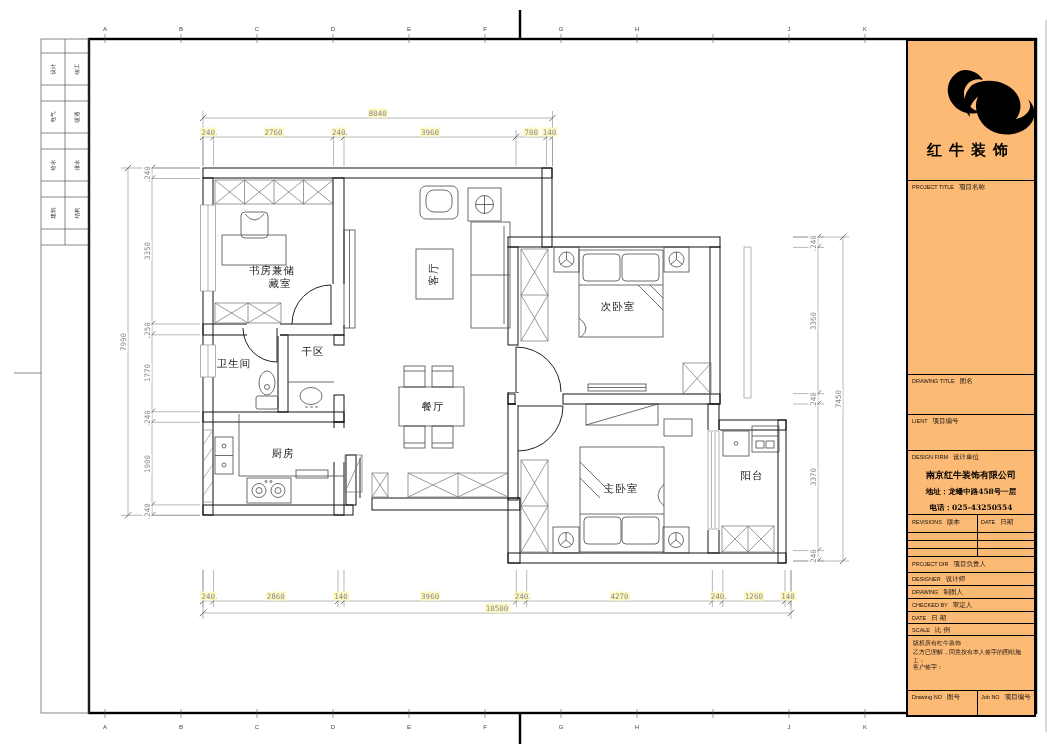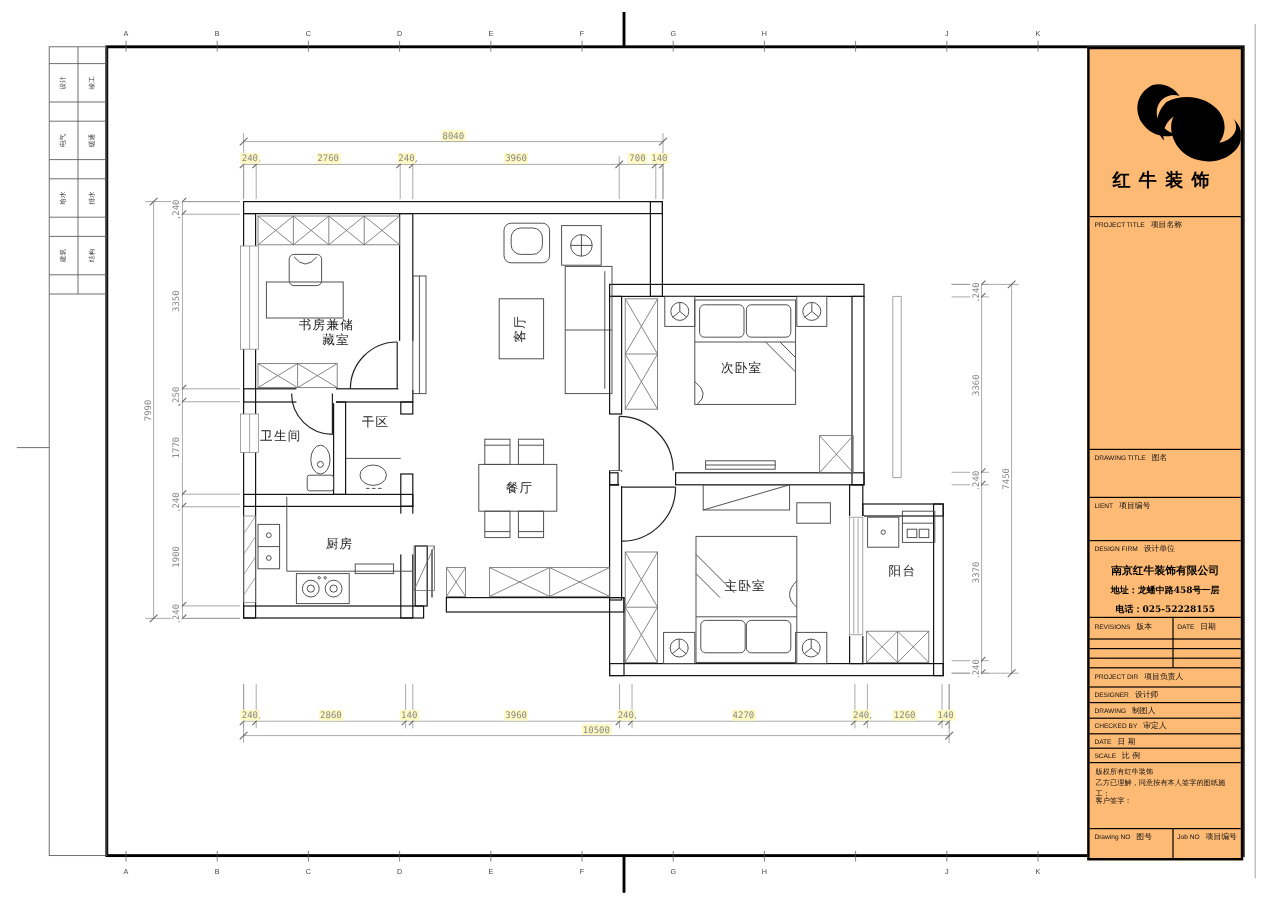--- a/index.html
+++ b/index.html
@@ -455,21 +455,21 @@
       <span class="cn">项目编号</span>
     </div>
 
     <div class="hr" style="top:409px"></div>
     <div class="fld" style="top:412px">
       <span>DESIGN FIRM</span>
       <span class="cn">设计单位</span>
     </div>
     <div id="company-name" class="tb-center">南京红牛装饰有限公司</div>
     <div id="company-addr" class="tb-center">地址：龙蟠中路458号一层</div>
-    <div id="company-phone" class="tb-center">电话：025-52228155</div>
+    <div id="company-phone" class="tb-center">电话：025-43250554</div>
 
     <div class="hr" style="top:473px"></div>
     <div class="fld" style="top:477px;width:60px">
       <span>REVISIONS</span>
       <span class="cn">版本</span>
     </div>
     <div class="fld" style="top:477px;left:73px">
       <span>DATE</span>
       <span class="cn">日期</span>
     </div>

